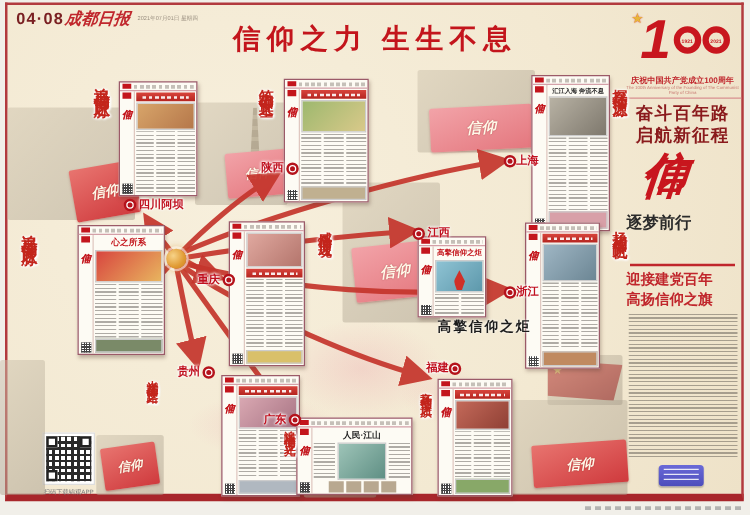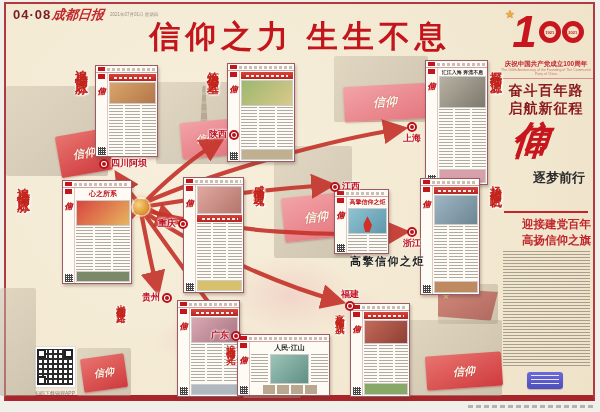--- a/index.html
+++ b/index.html
@@ -5,55 +5,55 @@
   html,body{margin:0;padding:0;}
   body{width:600px;height:412px;position:relative;background:#f1efe9;font-family:"Liberation Sans",sans-serif;overflow:hidden;}
   #paper{position:absolute;left:4px;top:2px;width:591px;height:399px;background:
     radial-gradient(circle at 30% 40%, #f7efdc 0%, #f3e9d2 60%, #eee2c8 100%);
     border:2px solid #b23a3e;border-bottom:6px solid #a8262b;box-sizing:border-box;}
   .abs{position:absolute;}
   
   #pageno{left:13px;top:7px;font-size:13px;font-weight:900;color:#7a2022;letter-spacing:1px;}
   #masthead{left:52px;top:6px;font-size:13px;font-weight:bold;font-style:italic;color:#c0272d;font-family:"DejaVu Serif",serif;transform:skewX(-6deg);}
   #dateline{left:110px;top:12px;font-size:4.5px;color:#9a8f80;}
-  #main-title{left:105px;top:16px;width:390px;text-align:center;font-size:31px;font-weight:900;color:#c3151c;letter-spacing:5px;white-space:nowrap;}
+  #main-title{left:105px;top:16px;width:390px;text-align:center;font-size:22px;font-weight:900;color:#c3151c;letter-spacing:5px;white-space:nowrap;}
   
   #logo-row{left:505px;top:5px;width:86px;height:54px;display:flex;align-items:center;justify-content:center;}
   #logo-one{font-size:44px;font-weight:900;color:#c8161e;font-style:italic;line-height:1;margin-right:1px;}
   .ring{width:22px;height:22px;border:5px solid #c8161e;border-radius:50%;display:flex;align-items:center;justify-content:center;box-sizing:border-box;margin-left:1px;}
   .ring span{font-size:4px;color:#c8161e;font-weight:bold;}
   #logo-star{left:505px;top:8px;font-size:11px;color:#e8b53a;text-shadow:0 0 1px #c8161e;}
   #anniv-cn{left:499px;top:60px;width:94px;text-align:center;font-size:6.5px;font-weight:bold;color:#c0262c;}
   #anniv-en{left:501px;top:68px;width:90px;text-align:center;font-size:3.5px;line-height:1.25;color:#c87a72;}
   #slogan{left:499px;top:78px;width:94px;text-align:center;font-size:14px;font-weight:900;color:#8a1a1c;letter-spacing:1px;border-top:1px solid #d89090;padding-top:3px;font-family:"DejaVu Serif",serif;}
   #calligraphy{left:514px;top:92px;height:86px;writing-mode:vertical-rl;text-orientation:upright;font-size:36px;line-height:1;color:#c8161e;font-family:"DejaVu Serif",serif;font-weight:bold;font-style:italic;transform:skewX(-5deg);letter-spacing:4px;}
   #subtitle{left:501px;top:168px;width:90px;font-size:13px;font-weight:900;color:#2b2b2b;line-height:1.55;}
   #subtitle .l1{text-align:left;padding-left:6px;}
-  #subtitle .l2{text-align:right;padding-right:6px;}
+  #subtitle .l2{padding-right:6px;}
   #red-rule{left:504px;top:211px;width:84px;height:2px;background:#c0262c;}
-  #series{left:501px;top:217px;width:90px;text-align:right;font-size:11.5px;font-weight:900;color:#c0262c;line-height:1.35;}
+  #series{left:501px;top:217px;width:90px;text-align:left;font-size:11.5px;font-weight:900;color:#c0262c;line-height:1.35;}
   .text-sim{background:repeating-linear-gradient(to bottom,rgba(70,65,60,.78) 0 1px,transparent 1px 3px);opacity:.55;}
   #body-text{left:503px;top:251px;width:87px;height:117px;}
   #promo-box{left:527px;top:372px;width:36px;height:17px;border-radius:3px;background:linear-gradient(180deg,#6a6ad8,#4d4dbb);box-shadow:0 1px 1px rgba(0,0,0,.2);}
   #promo-box i{display:block;height:1px;background:rgba(255,255,255,.85);margin:3px 4px 0 4px;}
   
   .photo{position:absolute;border-radius:2px;background:linear-gradient(135deg,#cfc4ae,#a99f8d);opacity:.5;filter:blur(.4px);}
   .banner{position:absolute;border-radius:2px;display:flex;align-items:center;justify-content:center;box-shadow:0 1px 2px rgba(120,40,40,.35);}
   .banner span{color:#fff8e8;font-family:"DejaVu Serif",serif;font-style:italic;font-weight:bold;text-shadow:0 0 1px rgba(120,0,0,.6);}
   .swirl{position:absolute;border-radius:50%;}
   #pagoda{left:198px;top:86px;width:12px;height:44px;background:repeating-linear-gradient(to bottom,#8a7a5f 0 6px,#b0a284 6px 9px);clip-path:polygon(38% 0,62% 0,82% 100%,18% 100%);opacity:.65;}
   #party-flag{left:438px;top:288px;width:60px;height:34px;background:linear-gradient(160deg,#d8413c,#ad1d1f);clip-path:polygon(0 0,100% 12%,88% 96%,0 84%);opacity:.9;}
   #party-flag span{position:absolute;left:4px;top:3px;color:#f3c24a;font-size:9px;}
   
   #hub{width:16px;height:16px;border-radius:50%;background:radial-gradient(circle at 35% 35%,#f7d388,#e09a33 60%,#c97f1f);box-shadow:0 0 0 2px rgba(255,255,255,.55),0 0 7px rgba(220,150,50,.9);}
   
   .vtitle{position:absolute;writing-mode:vertical-rl;text-orientation:upright;font-weight:900;color:#c3251c;letter-spacing:2px;text-shadow:0 0 2px #fff,0 0 3px #fff,1px 1px 2px #fff;}
   
   .plabel{position:absolute;display:flex;align-items:center;gap:2px;font-size:9px;font-weight:900;color:#c00f1e;white-space:nowrap;text-shadow:0 0 2px #fff,0 0 2px #fff,0 0 3px #fff;}
-  .plabel.col{flex-direction:column;gap:0px;}
+  .plabel.col{flex-direction:row;gap:0px;}
   .bullseye{width:10px;height:10px;border-radius:50%;background:#fff;border:2px solid #b5121b;box-sizing:border-box;position:relative;flex:none;}
   .bullseye::after{content:"";position:absolute;left:1px;top:1px;width:4px;height:4px;border-radius:50%;background:#b5121b;}
   .caption{position:absolute;font-weight:900;color:#1c1c1c;letter-spacing:1.5px;text-shadow:0 0 2px #fff;}
   
   .thumb{position:absolute;background:#fdfbf4;border:1px solid #9b5a68;box-shadow:1px 2px 3px rgba(90,60,50,.35);display:flex;flex-direction:column;box-sizing:border-box;}
   .t-top{height:6px;flex:none;border-bottom:1px solid #d4a0a8;display:flex;align-items:center;gap:2px;padding:0 2px;}
   .t-top .t-mini{width:7px;height:4px;background:#c3151c;flex:none;}
   .t-top .t-strip{flex:1;height:3px;background:repeating-linear-gradient(90deg,#a09890 0 3px,transparent 3px 5px);opacity:.6;}
   .t-main{flex:1;display:flex;min-height:0;}
   .t-mast{width:11px;flex:none;border-right:1px solid #e0c8c0;display:flex;flex-direction:column;align-items:center;padding:1px 0;}

